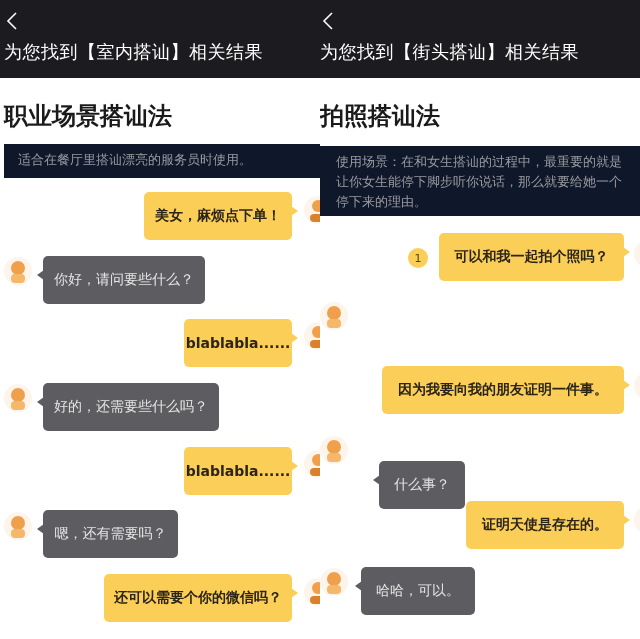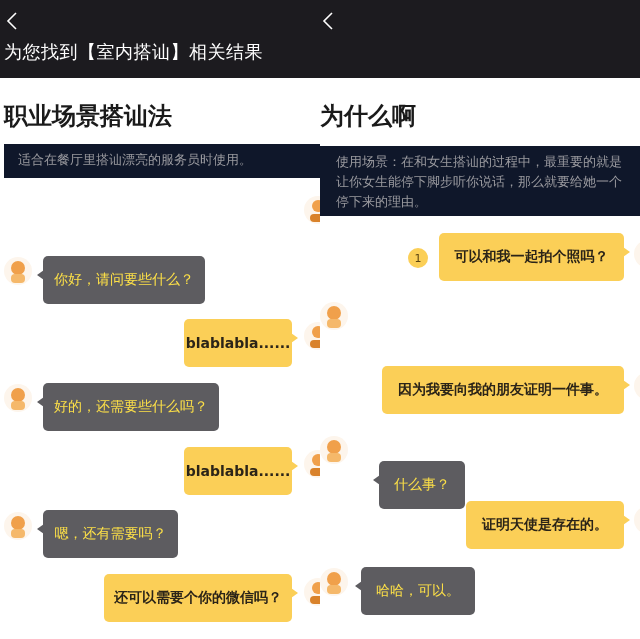--- a/index.html
+++ b/index.html
@@ -13,39 +13,40 @@
   .right .back-icon { left: 0; }
   .topbar-title { position: absolute; left: 4px; top: 40px; color: #ffffff; font-size: 18px; letter-spacing: 0.5px; white-space: nowrap; }
   .right .topbar-title { left: 0; }
   .section-title { position: absolute; left: 4px; top: 100px; font-size: 24px; font-weight: bold; color: #1a1a1a; }
   .right .section-title { left: 0; }
   .desc { position: absolute; background: #0f172a; color: #9a9a9f; font-size: 13px; line-height: 20px; }
   .left .desc { left: 4px; top: 144px; width: 316px; height: 34px; padding: 6px 14px; }
   .right .desc { left: 0; top: 146px; width: 320px; height: 70px; padding: 6px 16px; }
   .msg { position: absolute; height: 48px; border-radius: 5px; display: flex; align-items: center; justify-content: center; font-size: 14px; white-space: nowrap; }
   .msg.me { background: #fbcf57; color: #2b2418; font-weight: bold; }
-  .msg.other { background: #5d5c60; color: #fde047; }
+  .msg.other { background: #5d5c60; color: #e5e5e5; }
   .msg.me::after { content: ""; position: absolute; right: -6px; top: 14px; border-left: 7px solid #fbcf57; border-top: 5px solid transparent; border-bottom: 5px solid transparent; }
   .msg.other::before { content: ""; position: absolute; left: -6px; top: 14px; border-right: 7px solid #5d5c60; border-top: 5px solid transparent; border-bottom: 5px solid transparent; }
   .avatar { position: absolute; width: 28px; height: 28px; border-radius: 50%; background: #fdf5ec; overflow: hidden; }
   .badge { position: absolute; width: 20px; height: 20px; border-radius: 50%; background: #fbcf57; color: #5a4310; font-size: 11px; display: flex; align-items: center; justify-content: center; }
 </style>
 </head>
 <body>
 
 <div class="panel left">
   <div class="topbar">
     <svg class="back-icon" viewBox="0 0 16 22">
         <path d="M12 3 L4 11 L12 19" fill="none" stroke="#ffffff" stroke-width="1.6"></path>
       </svg>
     <div class="topbar-title">为您找到【室内搭讪】相关结果</div>
   </div>
   <div class="section-title">职业场景搭讪法</div>
   <div class="desc">适合在餐厅里搭讪漂亮的服务员时使用。</div>
 
+  <div class="msg me" style="left:144px;top:192px;width:148px;">美女，麻烦点下单！</div>
   <div class="avatar" style="left:304px;top:196px;">
     <svg width="28" height="28" viewBox="0 0 28 28">
         <circle cx="14" cy="10" r="6" fill="#f0a04b"></circle>
         <rect x="6" y="18" width="16" height="8" rx="4" fill="#d9822b"></rect>
       </svg>
   </div>
 
   <div class="avatar" style="left:4px;top:257px;">
     <svg width="28" height="28" viewBox="0 0 28 28">
         <circle cx="14" cy="11" r="7" fill="#f0a04b"></circle>
@@ -93,22 +94,23 @@
         <rect x="6" y="18" width="16" height="8" rx="4" fill="#d9822b"></rect>
       </svg>
   </div>
 </div>
 
 <div class="panel right">
   <div class="topbar">
     <svg class="back-icon" viewBox="0 0 16 22">
         <path d="M12 3 L4 11 L12 19" fill="none" stroke="#ffffff" stroke-width="1.6"></path>
       </svg>
+    <div class="topbar-title">为您找到【街头搭讪】相关结果</div>
   </div>
-  <div class="section-title">为什么啊</div>
+  <div class="section-title">拍照搭讪法</div>
   <div class="desc">使用场景：在和女生搭讪的过程中，最重要的就是让你女生能停下脚步听你说话，那么就要给她一个停下来的理由。</div>
 
   <div class="badge" style="left:88px;top:248px;">1</div>
   <div class="msg me" style="left:119px;top:233px;width:185px;">可以和我一起拍个照吗？</div>
   <div class="avatar" style="left:314px;top:240px;">
     <svg width="28" height="28" viewBox="0 0 28 28">
         <circle cx="14" cy="10" r="6" fill="#f0a04b"></circle>
         <rect x="6" y="18" width="16" height="8" rx="4" fill="#d9822b"></rect>
       </svg>
   </div>

